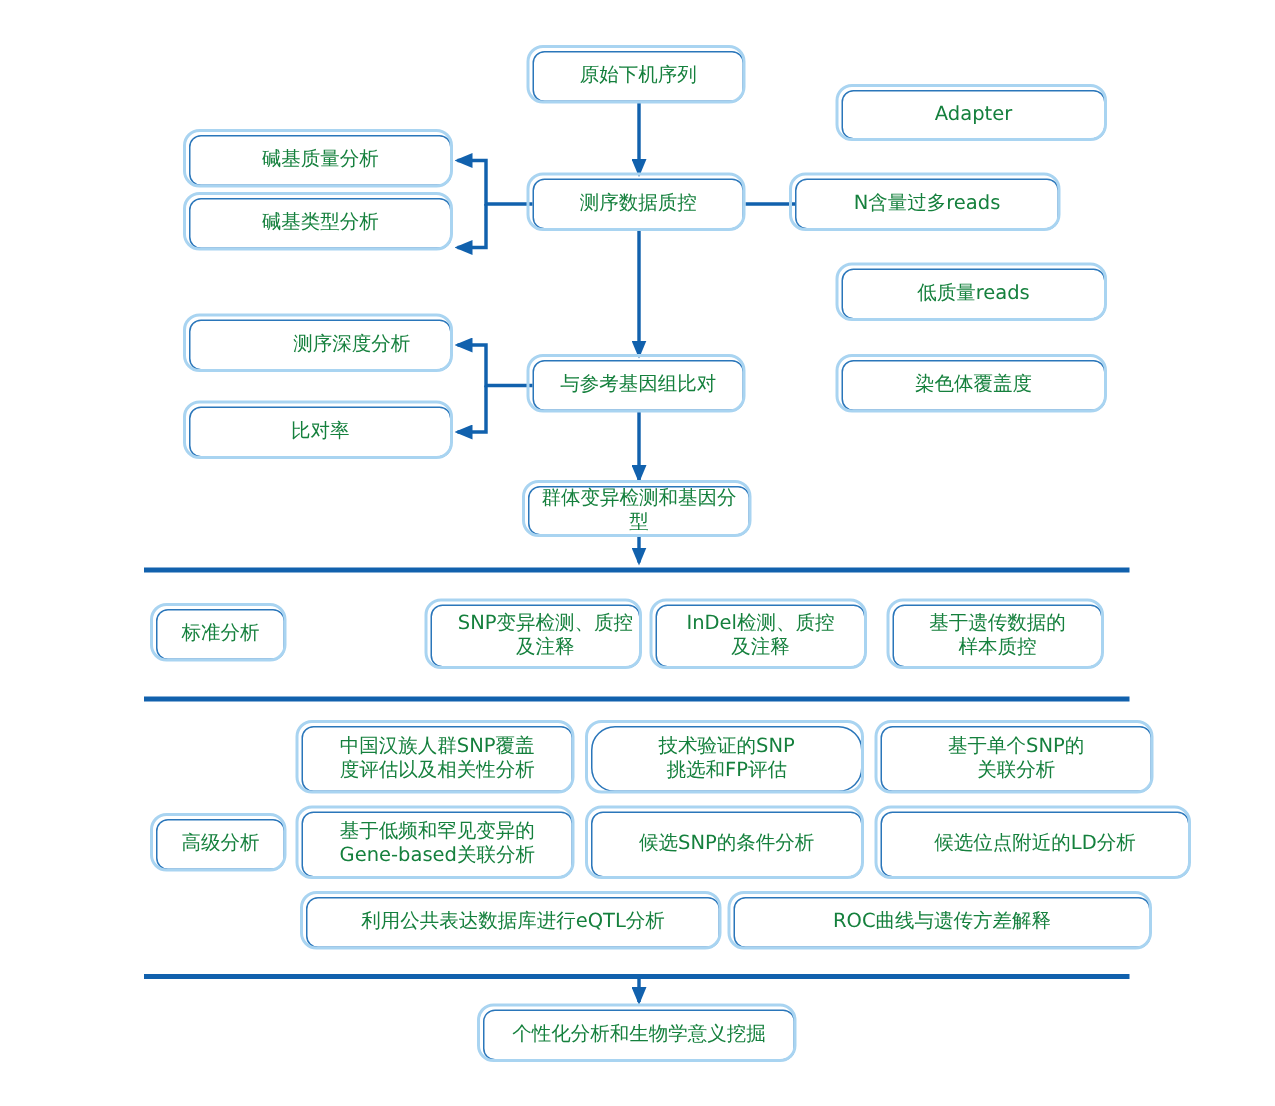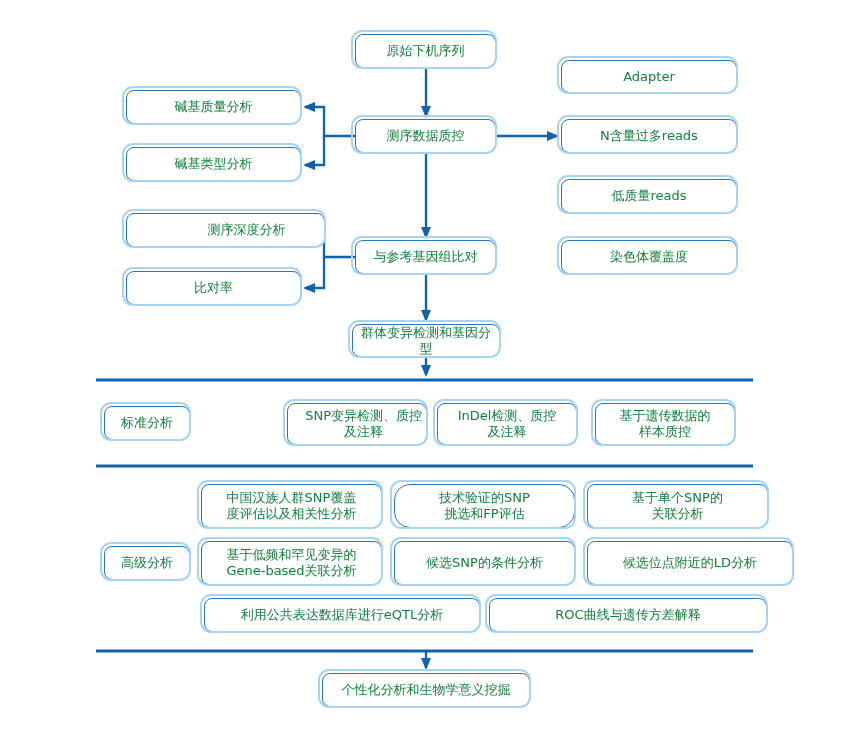--- a/index.html
+++ b/index.html
@@ -29,24 +29,24 @@
     line-height:1.22;
     text-align:center;
     white-space:pre-line;
     padding:1px 4px;
   }
   
   #n-raw      {left:355px;top:34px; width:141px;height:34px;}
   #n-adapter  {left:561px;top:60px; width:176px;height:33px;}
   #n-basequal {left:126px;top:90px; width:175px;height:34px;}
   #n-seqqc    {left:355px;top:119px;width:141px;height:34px;}
-  #n-nreads   {left:561px;top:119px;width:176px;height:34px;}
-  #n-basetype {left:126px;top:147px;width:175px;height:34px;}
+  #n-nreads   {left:530px;top:119px;width:176px;height:34px;}
+  #n-basetype {left:126px;top:132px;width:175px;height:34px;}
   #n-lowqual  {left:561px;top:179px;width:176px;height:34px;}
-  #n-depth    {left:126px;top:213px;width:199px;height:34px;padding-left:42px;}
+  #n-depth    {left:126px;top:213px;width:175px;height:34px;padding-left:42px;}
   #n-align    {left:355px;top:240px;width:141px;height:34px;}
   #n-chromcov {left:561px;top:240px;width:176px;height:34px;}
   #n-maprate  {left:126px;top:271px;width:175px;height:34px;}
   #n-variant  {left:352px;top:324px;width:148px;height:33px;}
   
   #n-stdlabel {left:104px;top:406px;width:86px; height:34px;}
   #n-snp      {left:287px;top:403px;width:140px;height:42px;justify-content:flex-end;}
   #n-indel    {left:437px;top:403px;width:140px;height:42px;}
   #n-sampleqc {left:595px;top:403px;width:140px;height:42px;}
   

